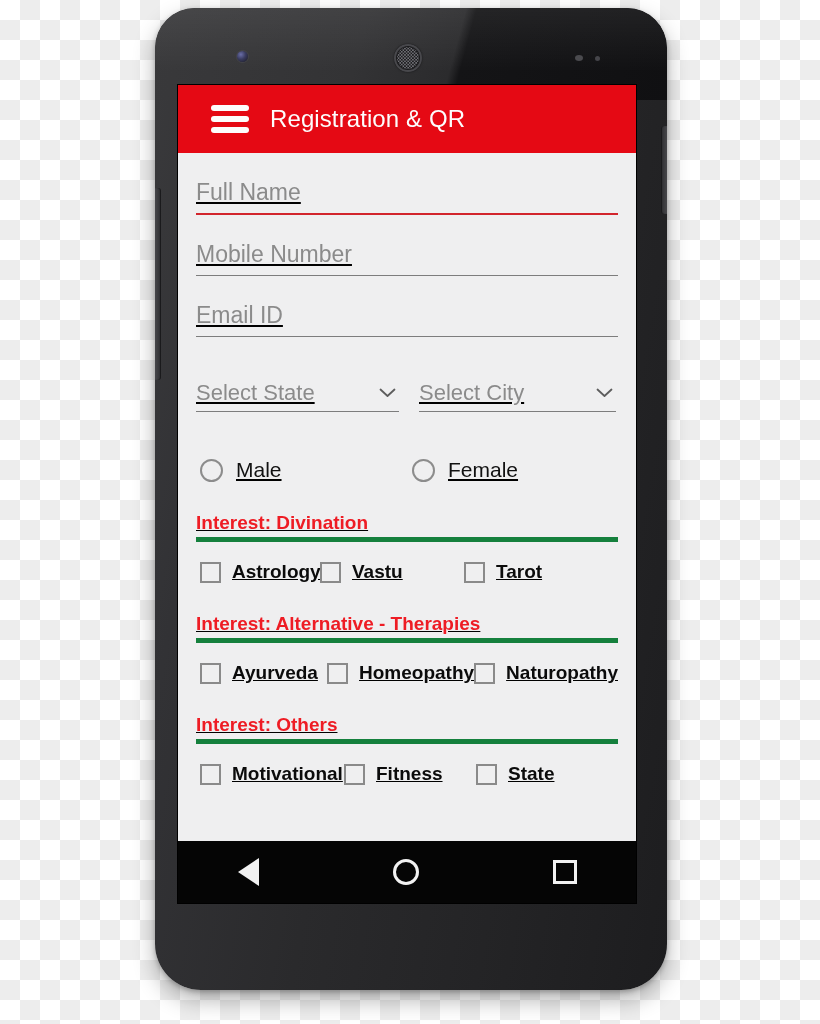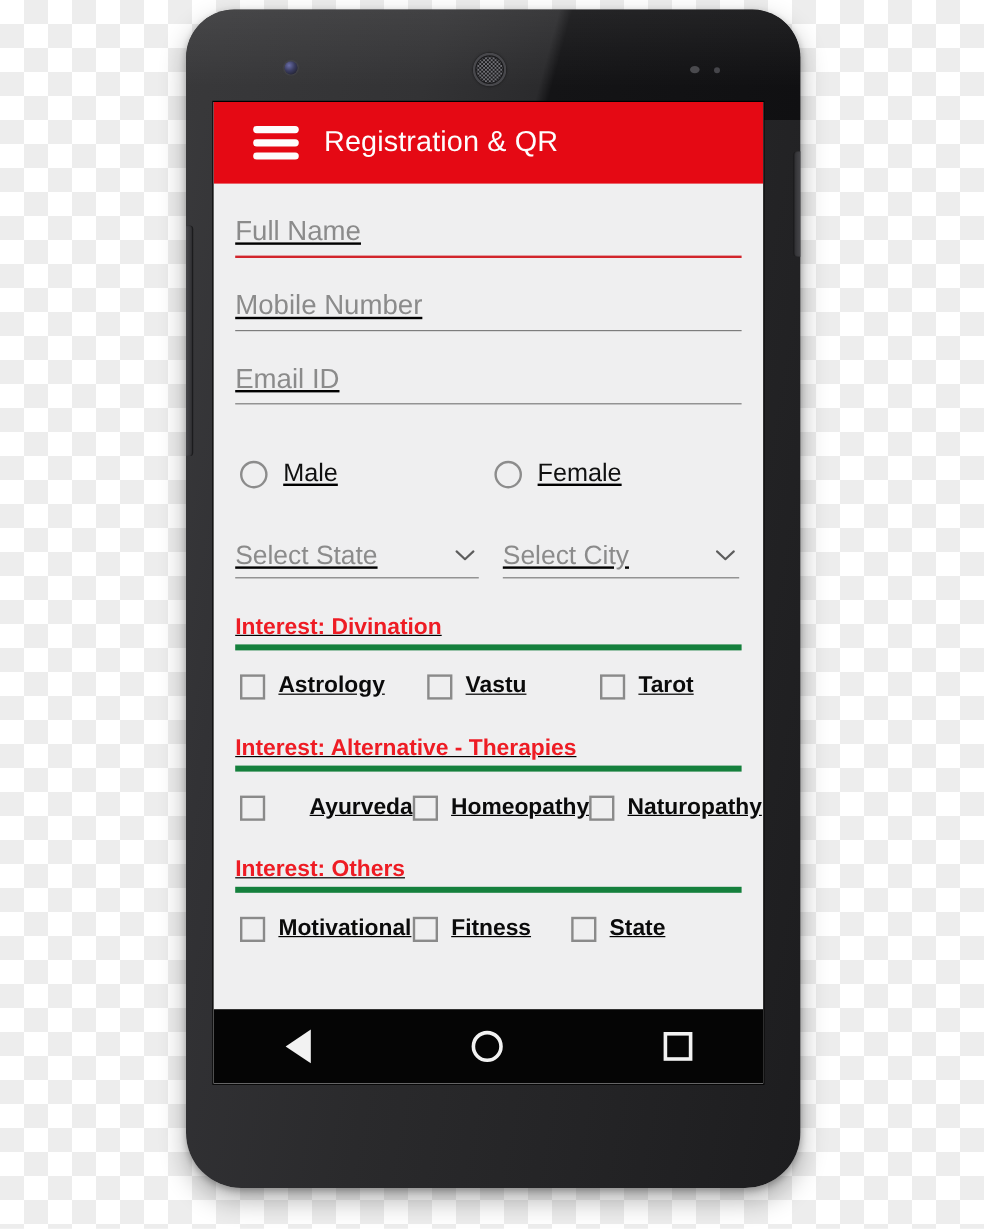--- a/index.html
+++ b/index.html
@@ -275,23 +275,23 @@
     background: #efeff0;
     flex: 0 0 auto;
   }
   .check-label {
     font-size: 19px;
     font-weight: bold;
     color: #0b0b0b;
     margin-left: 11px;
     white-space: nowrap;
   }
-  .row-div .check-opt:nth-child(1) { width: 156px; }
+  .row-div .check-opt:nth-child(1) { width: 120px; }
   .row-div .check-opt:nth-child(2) { width: 144px; }
-  .row-ther .check-opt:nth-child(1) { width: 144px; gap: 26px; }
+  .row-ther .check-opt:nth-child(1) { width: 144px; }
   .row-ther .check-opt:nth-child(2) { width: 160px; }
   .row-oth .check-opt:nth-child(1) { width: 144px; }
   .row-oth .check-opt:nth-child(2) { width: 132px; }
 
   
   #navbar {
     position: absolute;
     left: 0;
     bottom: 0;
     width: 100%;
@@ -358,31 +358,20 @@
       <div class="text-field underline-red">
         <span class="ph">Full Name</span>
       </div>
 
       <div class="text-field underline-gray">
         <span class="ph">Mobile Number</span>
       </div>
 
       <div class="text-field underline-gray">
         <span class="ph">Email ID</span>
-      </div>
-
-      <div id="gender-row">
-        <div class="radio-opt">
-          <span class="radio-circle"></span>
-          <span class="radio-label">Male</span>
-        </div>
-        <div class="radio-opt">
-          <span class="radio-circle"></span>
-          <span class="radio-label">Female</span>
-        </div>
       </div>
 
       <div id="select-row">
         <div class="select-box" id="sel-state">
           <span class="sv">Select State</span>
           <span class="chev">
             <svg width="17" height="10" viewBox="0 0 17 10">
                 <path d="M1.5 1.5 L8.5 8 L15.5 1.5" fill="none" stroke="#5d5d5d" stroke-width="1.8" stroke-linecap="round" stroke-linejoin="round"></path>
               </svg>
           </span>
@@ -390,20 +379,31 @@
         <div class="select-box" id="sel-city">
           <span class="sv">Select City</span>
           <span class="chev">
             <svg width="17" height="10" viewBox="0 0 17 10">
                 <path d="M1.5 1.5 L8.5 8 L15.5 1.5" fill="none" stroke="#5d5d5d" stroke-width="1.8" stroke-linecap="round" stroke-linejoin="round"></path>
               </svg>
           </span>
         </div>
       </div>
 
+      <div id="gender-row">
+        <div class="radio-opt">
+          <span class="radio-circle"></span>
+          <span class="radio-label">Male</span>
+        </div>
+        <div class="radio-opt">
+          <span class="radio-circle"></span>
+          <span class="radio-label">Female</span>
+        </div>
+      </div>
+
       <div class="section-head">Interest: Divination</div>
       <div class="check-row row-div">
         <div class="check-opt">
           <span class="check-box-sq"></span>
           <span class="check-label">Astrology</span>
         </div>
         <div class="check-opt">
           <span class="check-box-sq"></span>
           <span class="check-label">Vastu</span>
         </div>

